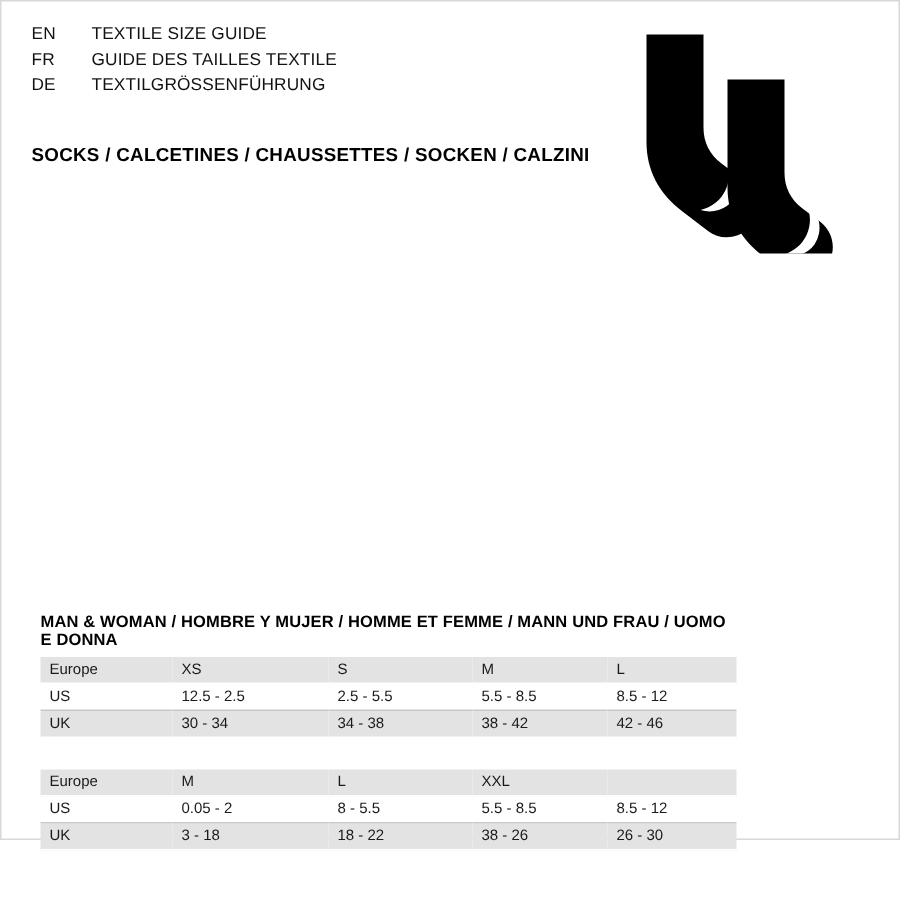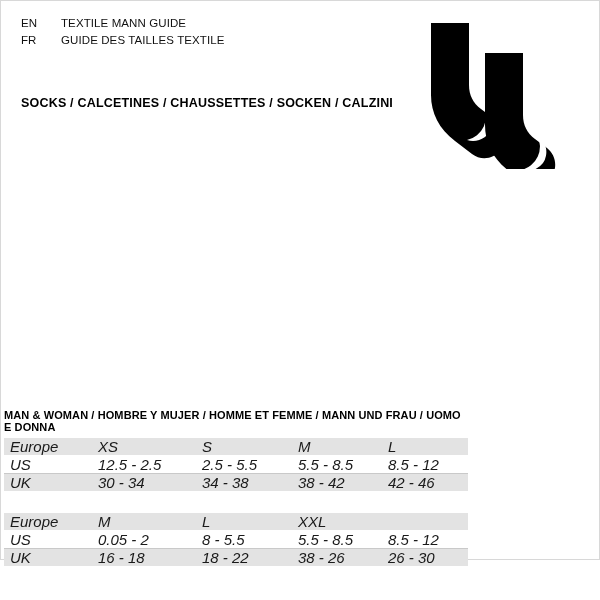--- a/index.html
+++ b/index.html
@@ -63,46 +63,45 @@
     position: absolute;
     left: 408px;
     top: 18px;
     width: 160px;
     height: 150px;
   }
 
   
   .table-section {
     position: absolute;
-    left: 3px;
+    left: 26px;
     width: 464px;
   }
   .section-adult { top: 408px; }
   .section-kids  { top: 512px; }
 
   .table-title {
     font-size: 11px;
     font-weight: bold;
     color: #000;
     margin-bottom: 5px;
     letter-spacing: 0.1px;
   }
   table.size-table {
     border-collapse: collapse;
     width: 464px;
     table-layout: fixed;
   }
   table.size-table td {
     height: 17px;
-    font-size: 15px;
+    font-size: 10px;
     color: #1a1a1a;
     padding: 0 0 0 6px;
     border-bottom: 1px solid #ffffff;
     vertical-align: middle;
-    font-style: italic;
   }
   table.size-table tr.shaded td {
     background: #e3e3e3;
   }
   table.size-table tr.plain td {
     background: #ffffff;
   }
   table.size-table tr.plain td {
     border-bottom: 1px solid #c9c9c9;
   }
@@ -113,25 +112,29 @@
   table.size-table col.c4 { width: 86px; }
 </style>
 </head>
 <body>
 
 <div class="page">
 
   <div class="lang-block">
     <div class="lang-row">
       <span class="lang-code">EN</span>
-      <span class="lang-text">TEXTILE MANN GUIDE</span>
+      <span class="lang-text">TEXTILE SIZE GUIDE</span>
     </div>
     <div class="lang-row">
       <span class="lang-code">FR</span>
       <span class="lang-text">GUIDE DES TAILLES TEXTILE</span>
+    </div>
+    <div class="lang-row">
+      <span class="lang-code">DE</span>
+      <span class="lang-text">TEXTILGRÖSSENFÜHRUNG</span>
     </div>
   </div>
 
   <div class="product-title">SOCKS / CALCETINES / CHAUSSETTES / SOCKEN / CALZINI</div>
 
   <div class="sock-art">
     <svg width="160" height="150" viewBox="0 0 160 150" xmlns="http://www.w3.org/2000/svg">
 
       <g>
         <path d="M22 4 h38 v62 c0 10 4 18 12 24 l16 12 c9 7 11 20 4 29 -7 9 -20 11 -29 4 L46 122 C30 110 22 94 22 76 Z" fill="#000000"></path>
@@ -201,21 +204,21 @@
         </tr>
         <tr class="plain">
           <td>US</td>
           <td>0.05 - 2</td>
           <td>8 - 5.5</td>
           <td>5.5 - 8.5</td>
           <td>8.5 - 12</td>
         </tr>
         <tr class="shaded">
           <td>UK</td>
-          <td>16 - 18</td>
+          <td>3 - 18</td>
           <td>18 - 22</td>
           <td>38 - 26</td>
           <td>26 - 30</td>
         </tr>
       </tbody>
     </table>
   </div>
 
 </div>
 

